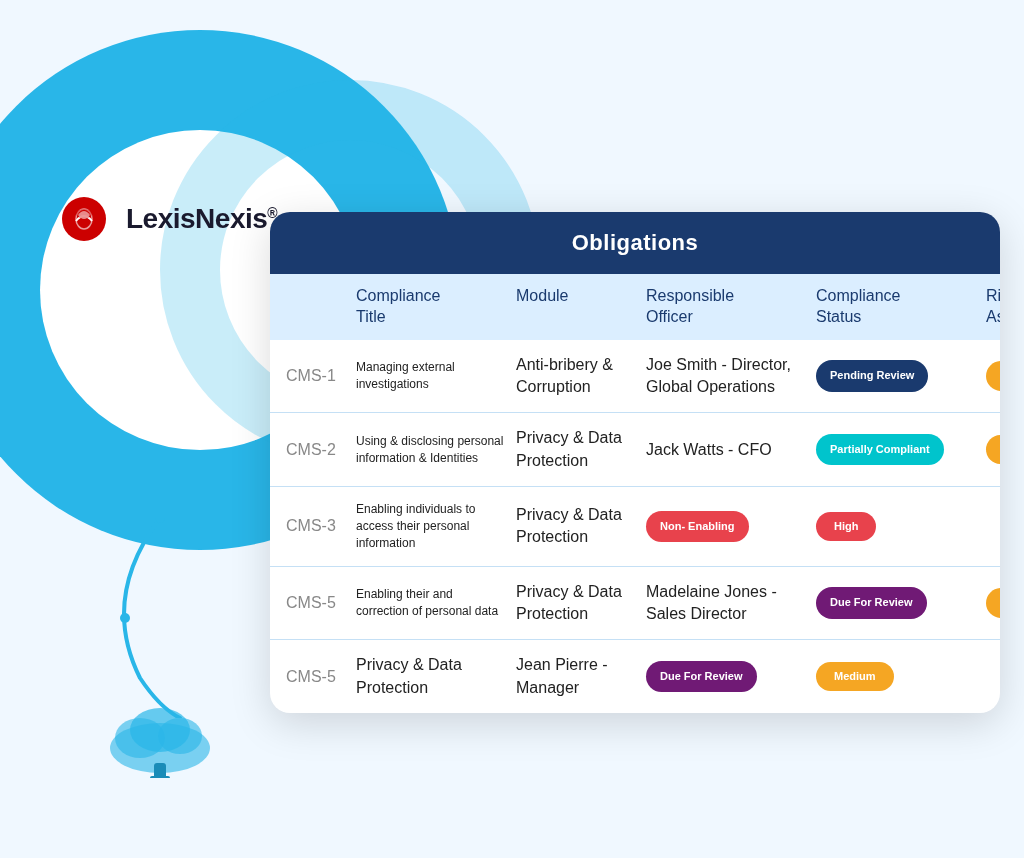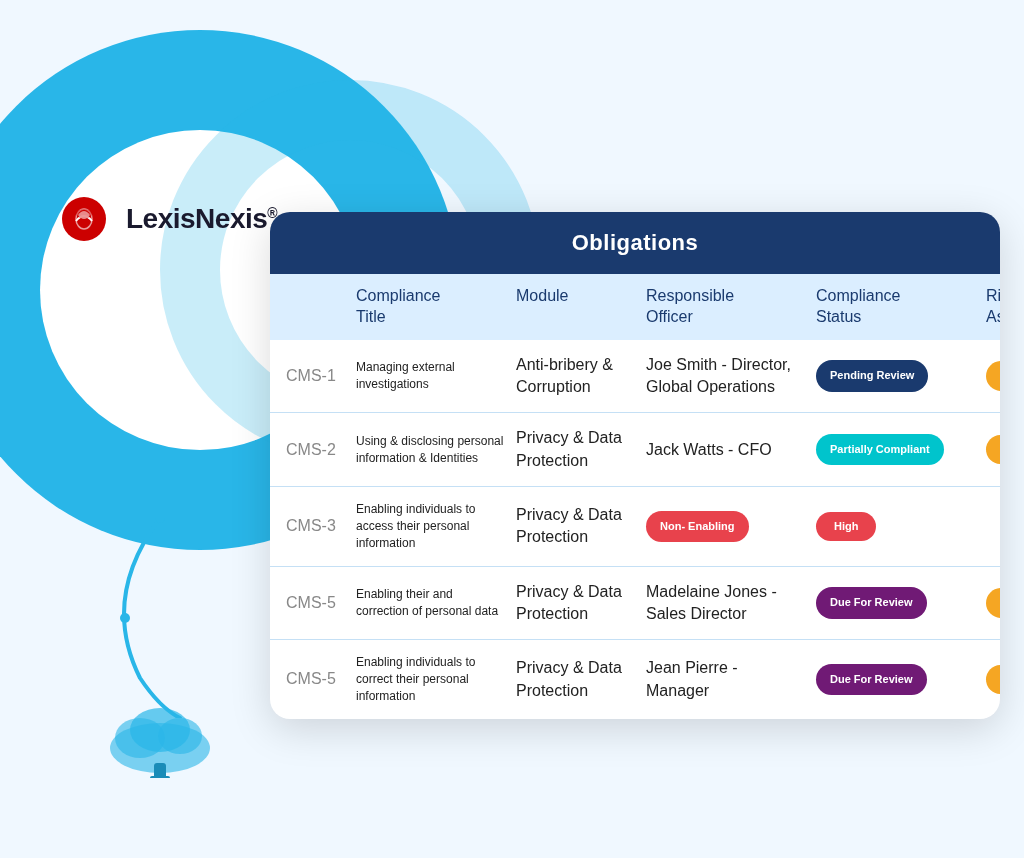--- a/index.html
+++ b/index.html
@@ -283,21 +283,20 @@
       <div class="cell">
         <span class="badge badge-duereview">Due For Review</span>
       </div>
       <div class="cell">
         <span class="badge-risk badge-medium">Medium</span>
       </div>
     </div>
 
     <div class="table-row">
       <div class="cell cell-id">CMS-5</div>
-      <div class="cell cell-title">Enabling individuals to correct their personal information</div>
       <div class="cell cell-module">Privacy &amp; Data Protection</div>
       <div class="cell cell-officer">Jean Pierre - Manager</div>
       <div class="cell">
         <span class="badge badge-duereview">Due For Review</span>
       </div>
       <div class="cell">
         <span class="badge-risk badge-medium">Medium</span>
       </div>
     </div>
 

